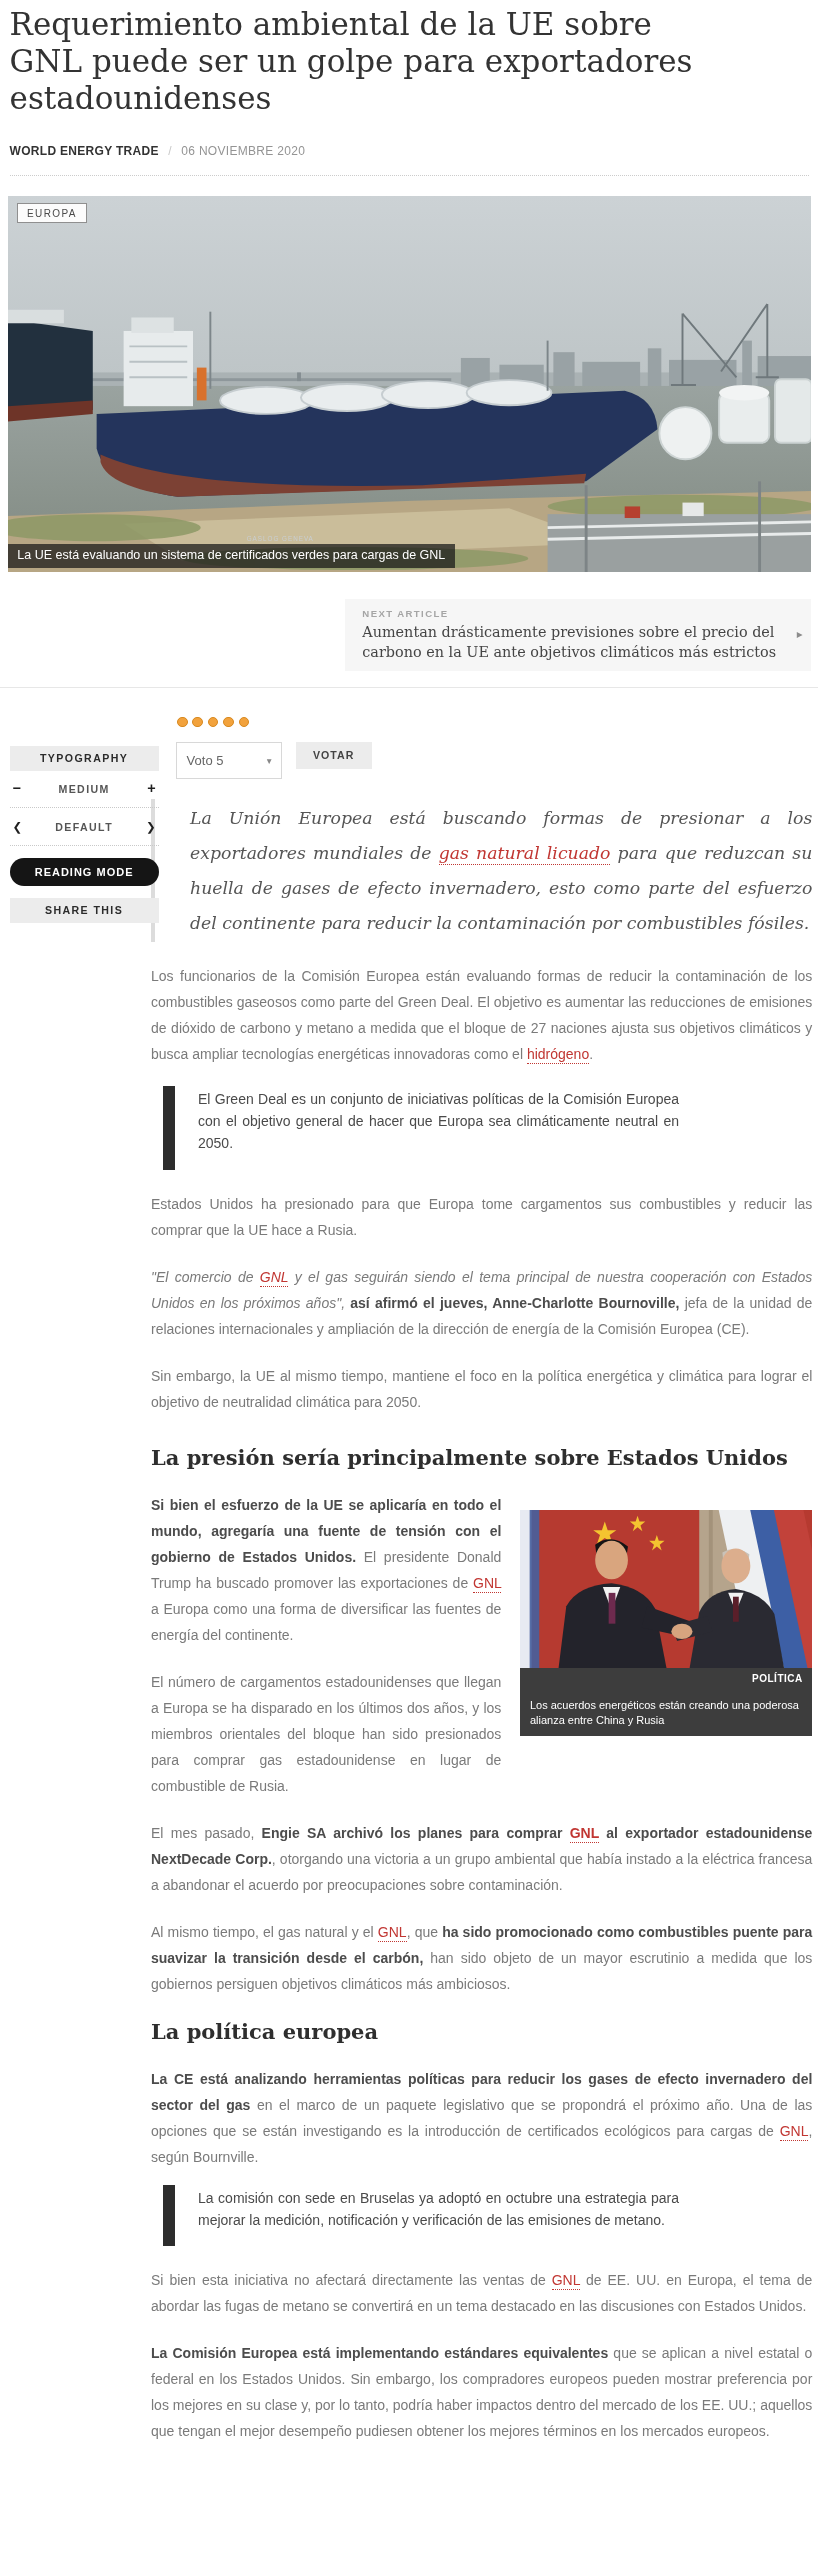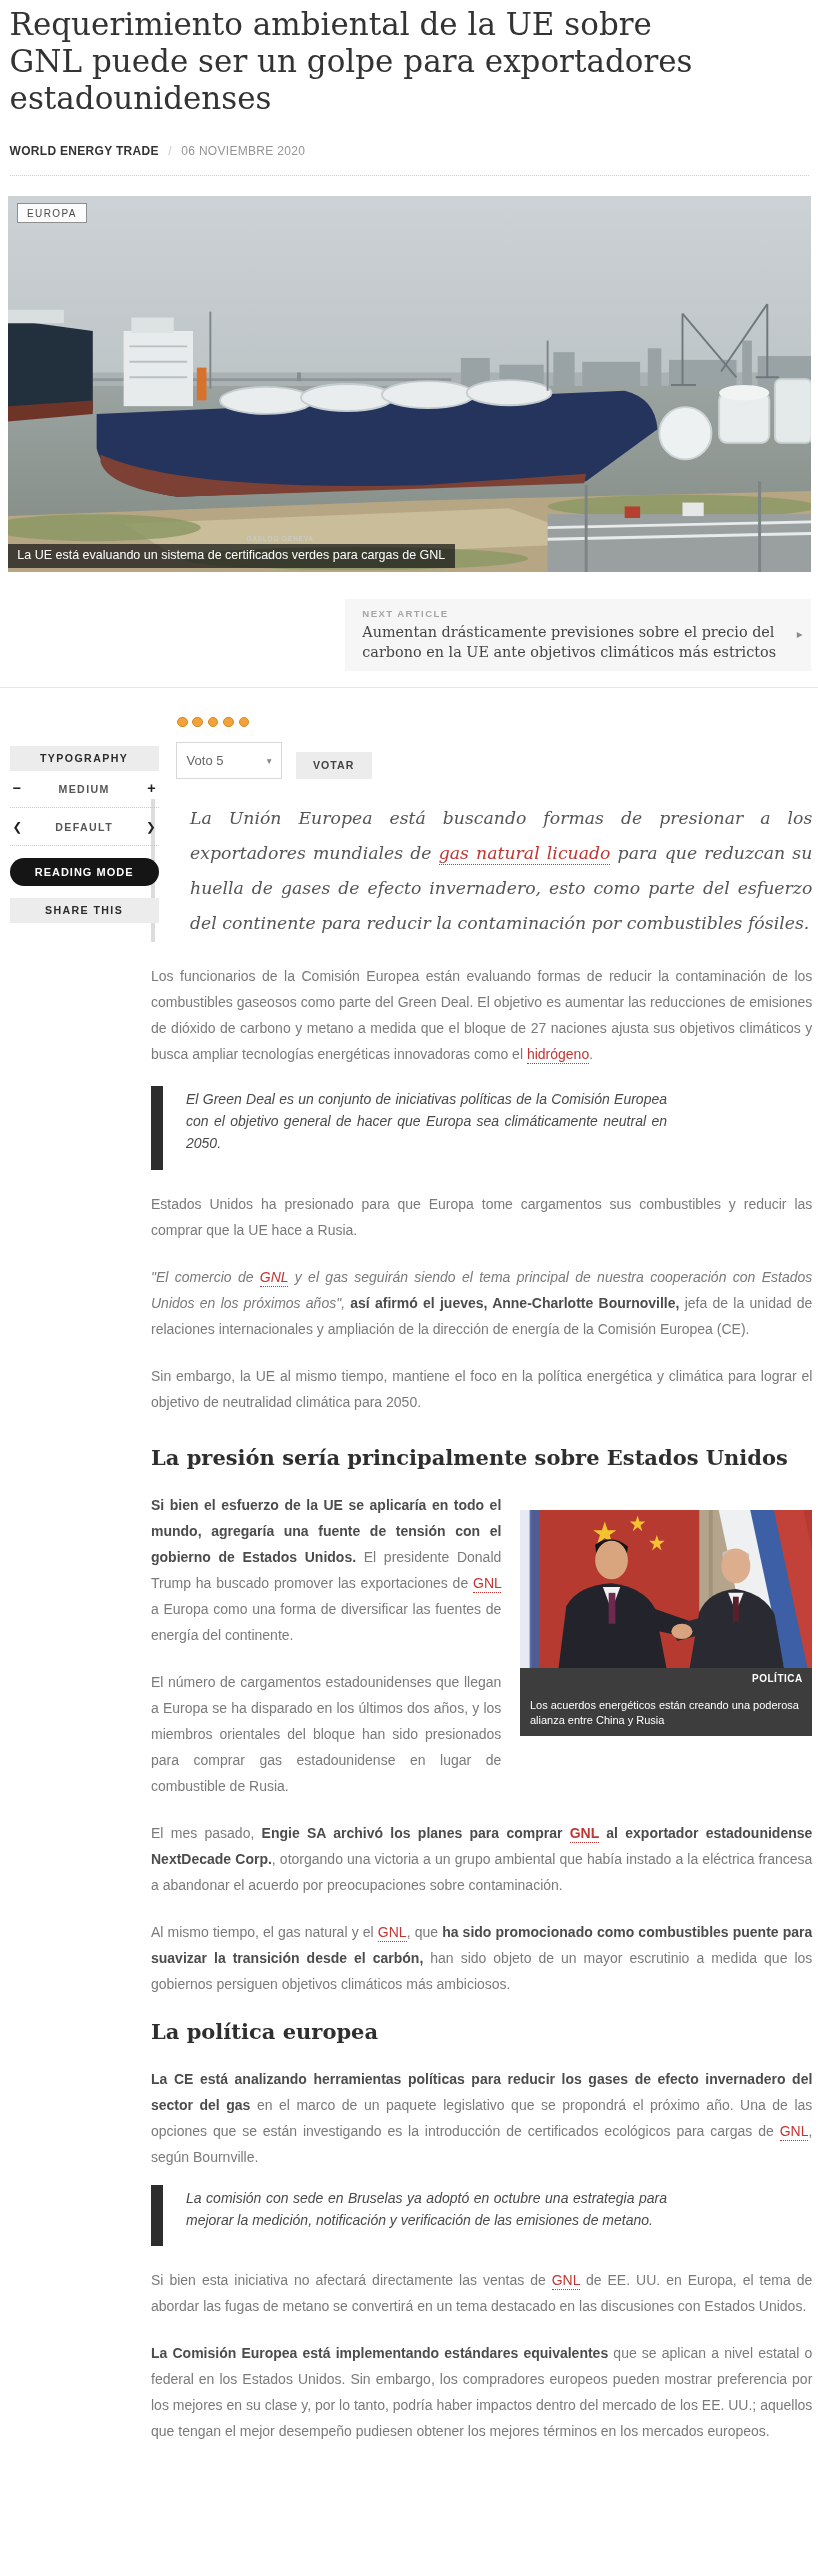--- a/index.html
+++ b/index.html
@@ -36,34 +36,34 @@
   .ctrl-row{display:flex;justify-content:space-between;align-items:center;
             padding:11.6px 2.9px;border-bottom:1px dotted #c9c9c9;}
   .ctrl-sym{font-size:14.4px;font-weight:bold;color:#1f1f1f;line-height:13.5px;}
   .ctrl-label{font-size:10.6px;font-weight:bold;letter-spacing:1.4px;color:#555;}
   .reading-mode{margin-top:11.6px;background:#151515;color:#fff;border-radius:15.4px;text-align:center;
                 font-size:11px;font-weight:bold;letter-spacing:1px;line-height:28px;}
   .share-box{margin-top:12.5px;}
   
   .vote-dots{display:flex;gap:4.8px;margin:29px 0 0 177px;}
   .dot{width:10.6px;height:10.6px;border-radius:50%;background:#f2a23c;border:1px solid #d8891f;box-sizing:border-box;}
-  .vote-row{display:flex;align-items:flex-end;gap:13.5px;margin:14.4px 0 0 176px;}
+  .vote-row{display:flex;align-items:flex-start;gap:13.5px;margin:14.4px 0 0 176px;}
   .vote-select{width:85px;height:35px;border:1px solid #d8d8d8;display:flex;align-items:center;
                justify-content:space-between;padding:0 9.6px;font-size:13px;color:#666;background:#fff;}
   .vote-select .chev{color:#888;font-size:9.6px;}
   .vote-btn{height:27px;padding:0 17.3px;background:#ececec;border:none;font-size:10.6px;font-weight:bold;
             letter-spacing:1px;color:#444;line-height:27px;}
   
   .article-body{margin:0 6.7px 0 151px;}
   .lead-quote{margin:20px 0 0;border-left:4.8px solid #dcdcdc;padding:1.9px 0 1.9px 35px;
               font-family:"DejaVu Serif",serif;font-style:italic;font-size:17.3px;line-height:35px;
               color:#555;text-align:justify;}
   p.body{margin:21px 0 0;font-size:14px;line-height:26px;color:#7a7a7a;text-align:justify;}
-  .dark-quote{margin:19px 0 0;border-left:12.5px solid #2d2d2d;padding:1.9px 0 15.4px 23px;
-              font-style:italic;font-size:14px;line-height:22px;color:#4a4a4a;max-width:481px;
+  .dark-quote{margin:19px 12px 0;border-left:12.5px solid #2d2d2d;padding:1.9px 0 15.4px 23px;
+              font-size:14px;line-height:22px;color:#4a4a4a;max-width:481px;
               text-align:justify;}
   h2.section{margin:29px 0 0;font-family:"DejaVu Serif",serif;font-size:21px;line-height:27px;
              color:#2e2e2e;font-weight:700;}
   .bold{font-weight:bold;color:#4c4c4c;}
   .italic{font-style:italic;}
   .link{color:#c13632;border-bottom:1px dotted #c13632;padding-bottom:1px;cursor:pointer;}
   
   .inline-figure{float:right;width:292px;margin:39px 0 39px 19px;}
   .fig-photo{height:158px;position:relative;background:#b63a30;}
   .fig-photo svg{position:absolute;left:0;top:0;width:100%;height:100%;}

